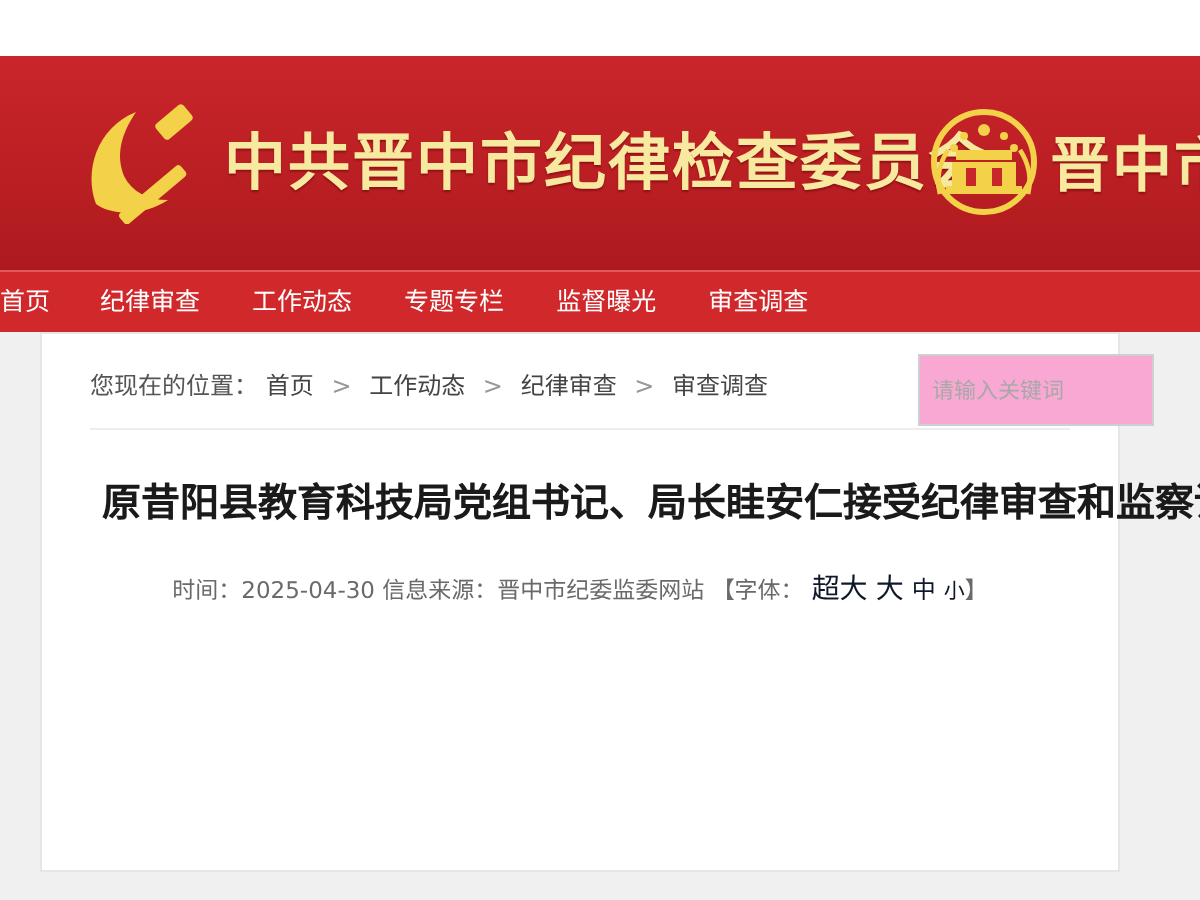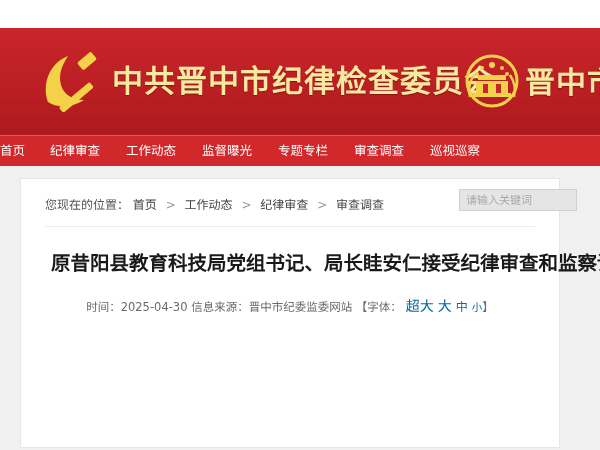--- a/index.html
+++ b/index.html
@@ -109,21 +109,21 @@
   
   .page-body {
     background: #f0f0f0;
     height: 285px;
     position: relative;
   }
 
   .content-card {
     position: absolute;
     left: 20px;
-    top: 12px;
+    top: 0;
     width: 540px;
     min-height: 270px;
     background: #ffffff;
     border: 1px solid #e6e6e6;
     box-sizing: border-box;
   }
 
   
   .breadcrumb {
     padding: 16px 0 0 24px;
@@ -135,23 +135,23 @@
   .breadcrumb .bc-link { color: #444; cursor: pointer; }
   .breadcrumb .bc-sep { color: #999; margin: 0 5px; }
   .breadcrumb .bc-current { color: #444; }
 
   
   .search-box {
     position: absolute;
     right: -18px;
     top: 10px;
     width: 118px;
-    height: 22px;
+    height: 36px;
     border: 1px solid #cfcfcf;
-    background: #e5e5e5;
+    background: #f9a8d4;
     box-sizing: border-box;
     display: flex;
     align-items: center;
   }
   .search-input {
     border: 0;
     outline: 0;
     width: 100%;
     height: 20px;
     font-size: 11px;
@@ -182,21 +182,21 @@
   .meta-row {
     margin-top: 16px;
     text-align: center;
     font-size: 11.5px;
     color: #6a6a6a;
     white-space: nowrap;
     font-family: "DejaVu Sans", "Liberation Sans", sans-serif;
   }
   .meta-row .meta-item { margin: 0 0; }
   .meta-row .fs-label { color: #6a6a6a; }
-  .meta-row .fs-opt { color: #0369a1; cursor: pointer; margin-left: 4px; }
+  .meta-row .fs-opt { color: #0f172a; cursor: pointer; margin-left: 4px; }
   .meta-row .fs-big { font-size: 14px; }
   .meta-row .fs-mid { font-size: 12px; }
   .meta-row .fs-small { font-size: 10.5px; }
 
   .article-body {
     margin: 20px 34px 0 34px;
     font-size: 14px;
     line-height: 30px;
     color: #222;
     text-indent: 2em;
@@ -260,24 +260,23 @@
 
       <div class="banner-title-right">晋中市</div>
 
     </div>
   </div>
 
   <div class="navbar">
     <div class="nav-item first">首页</div>
     <div class="nav-item">纪律审查</div>
     <div class="nav-item">工作动态</div>
+    <div class="nav-item">专题专栏</div>
     <div class="nav-item">监督曝光</div>
-    <div class="nav-item">专题专栏</div>
     <div class="nav-item">审查调查</div>
-    <div class="nav-item">巡视巡察</div>
   </div>
 
   <div class="page-body">
 
     <div class="content-card">
 
       <div class="breadcrumb">
         <span>您现在的位置：</span>
         <span class="bc-link">首页</span>
         <span class="bc-sep">&gt;</span>

